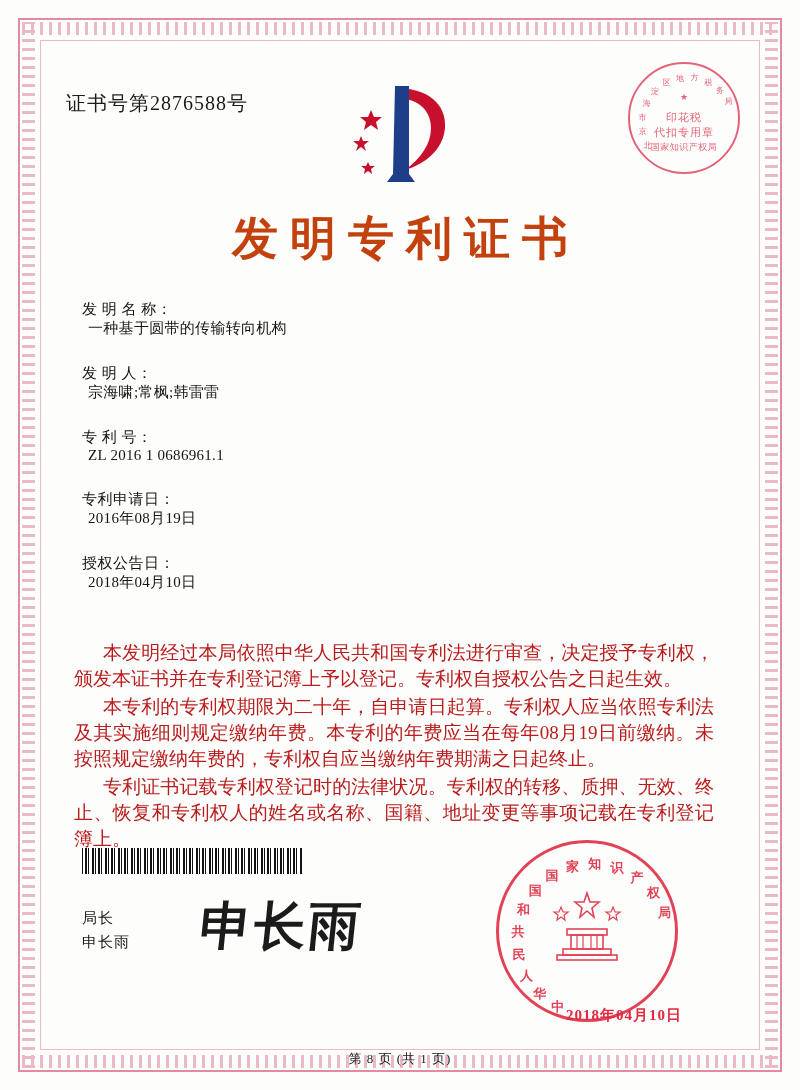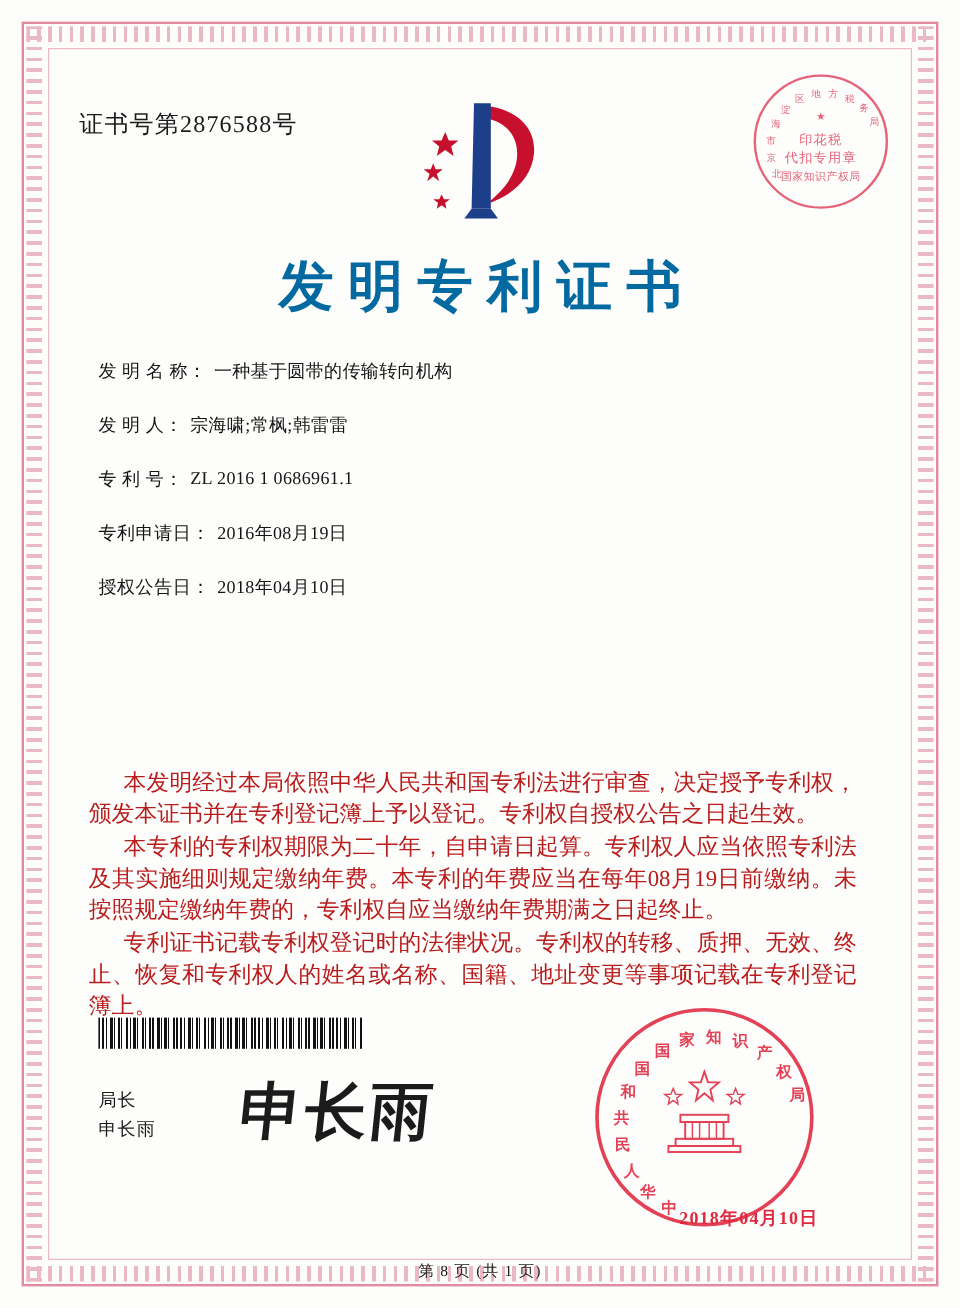--- a/index.html
+++ b/index.html
@@ -133,38 +133,39 @@
   
   .title {
     position: absolute;
     left: 0;
     right: 0;
     top: 148px;
     text-align: center;
     font-size: 46px;
     font-weight: bold;
     letter-spacing: 12px;
-    color: #0369a1;
+    color: #c2410c;
     text-indent: 12px;
     font-family: "Liberation Serif", "DejaVu Serif", serif;
   }
 
   
   .fields {
     position: absolute;
     left: 22px;
     right: 10px;
     top: 240px;
   }
   .field {
     display: flex;
-    align-items: center;
+    align-items: flex-start;
     margin-bottom: 26px;
     font-size: 15px;
     color: #141414;
+    flex-direction: column;
   }
   .field .label {
     white-space: nowrap;
     letter-spacing: 0.5px;
   }
   .field .value {
     margin-left: 6px;
     letter-spacing: 0.3px;
   }
 

